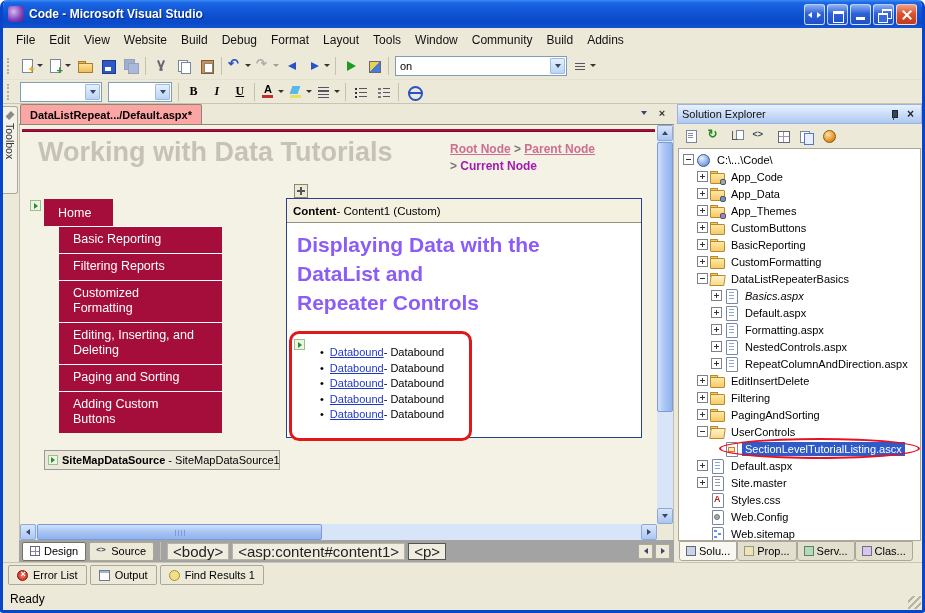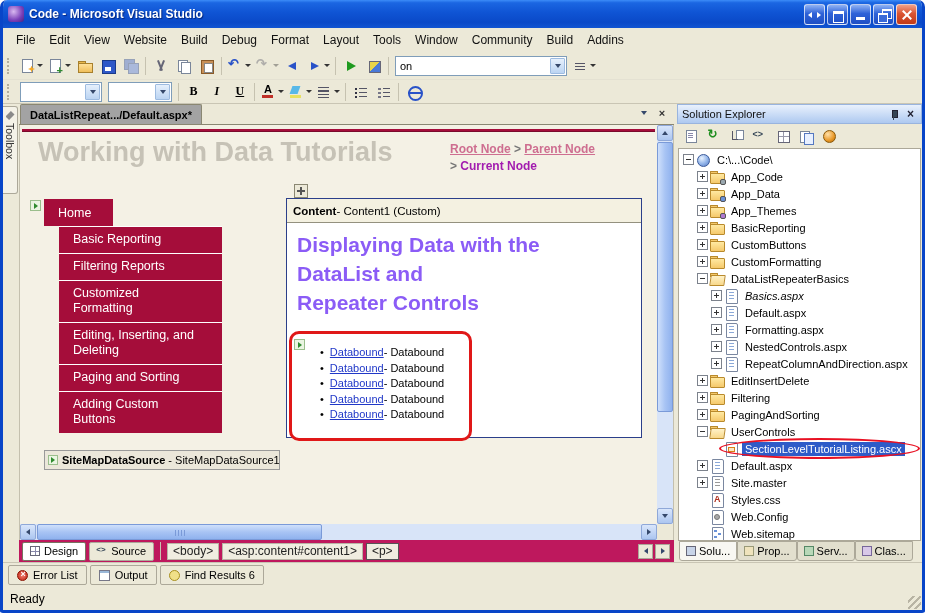--- a/index.html
+++ b/index.html
@@ -87,21 +87,21 @@
 .ig-aspnet-configuration::after{content:"";position:absolute;left:2px;top:2px;width:11px;height:11px;border-radius:50%;background:radial-gradient(circle at 35% 30%,#FFE0A8,#E89828 60%,#B06808);border:1px solid #8A5808}
 
 .main{position:relative;height:458px;display:flex;background:#ECE9D8}
 .toolbox-strip{width:16px;position:relative;flex:none}
 .toolbox-tab{position:absolute;left:0;top:2px;width:15px;height:88px;background:#F4F2E8;border:1px solid #ACA899;border-left:none;border-radius:0 3px 3px 0;display:flex;flex-direction:column;align-items:center;padding-top:4px;gap:3px}
 .tbx-icon{width:9px;height:9px;background:#8A8A8A;clip-path:polygon(0 60%,60% 0,100% 40%,40% 100%);flex:none}
 .tbx-label{writing-mode:vertical-rl;font-size:10.5px;color:#333}
 
 .doc{width:655px;display:flex;flex-direction:column;flex:none}
 .doc-tabs{height:21px;display:flex;align-items:flex-end;background:#ECE9D8;border-bottom:1px solid #8A8772;padding-left:1px}
-.doc-tab{height:20px;padding:0 9px;display:flex;align-items:center;font-size:11px;font-weight:bold;background:#a3a3a3;border:1px solid #8A8772;border-bottom:none;border-radius:2px 2px 0 0;white-space:nowrap}
+.doc-tab{height:20px;padding:0 9px;display:flex;align-items:center;font-size:11px;font-weight:bold;background:#fca5a5;border:1px solid #8A8772;border-bottom:none;border-radius:2px 2px 0 0;white-space:nowrap}
 .doc-tab-btns{margin-left:auto;display:flex;gap:4px;padding:0 5px 4px 0;align-items:center}
 .dtb{width:14px;height:14px;display:flex;align-items:center;justify-content:center;color:#333;font-size:11px;font-weight:bold}
 .designer{flex:1;position:relative;background:#F4F1E5;border-left:1px solid #C4C0AE;border-right:1px solid #C4C0AE;overflow:hidden}
 .page-rule{position:absolute;left:2px;right:18px;top:4px;height:3px;background:#A50D3A;border-bottom:1px solid #7A0A2C}
 .page-heading{position:absolute;left:18px;top:12px;font-size:27px;font-weight:bold;color:#C6C2B6;white-space:nowrap}
 .breadcrumb{position:absolute;left:430px;top:16px;width:212px;font-size:12px;line-height:17px}
 .bc-link{color:#CE6E90;font-weight:bold;text-decoration:underline}
 .bc-sep{color:#777;font-weight:bold}
 .bc-current{color:#a21caf;font-weight:bold}
 .smart-arrow{position:absolute;width:11px;height:11px;background:#EAF5E2;border:1px solid #9ABE8C;display:flex;align-items:center;justify-content:center;z-index:6}
@@ -125,27 +125,27 @@
 .smds .sa::after{content:"";border-left:4px solid #2E8B2E;border-top:3px solid transparent;border-bottom:3px solid transparent}
 
 .hscroll{position:absolute;left:0;right:16px;bottom:0;height:16px;background:#D8E4F8}
 .vscroll{position:absolute;right:0;top:0;bottom:16px;width:16px;background:#D8E4F8}
 .sb-btn{position:absolute;width:16px;height:16px;background:linear-gradient(180deg,#D9E6FB,#ACC6F0);border:1px solid #8FA8D8;border-radius:2px;display:flex;align-items:center;justify-content:center}
 .hthumb{position:absolute;left:17px;top:0;width:285px;height:16px;background:linear-gradient(180deg,#CFE0FB,#A8C4F4 50%,#90B2EE);border:1px solid #7A9AD8;border-radius:2px}
 .hthumb::after{content:"";position:absolute;left:50%;margin-left:-5px;top:5px;width:10px;height:6px;background:repeating-linear-gradient(90deg,#7A9AD8 0 1px,transparent 1px 3px)}
 .vthumb{position:absolute;top:17px;left:0;width:16px;height:270px;background:linear-gradient(90deg,#CFE0FB,#A8C4F4 50%,#90B2EE);border:1px solid #7A9AD8;border-radius:2px}
 .sb-corner{position:absolute;right:0;bottom:0;width:16px;height:16px;background:#ECE9D8}
 
-.designbar{height:22px;background:#be185d;display:flex;align-items:center;padding-left:3px;gap:3px}
+.designbar{height:22px;background:#a3a3a3;display:flex;align-items:center;padding-left:3px;gap:3px}
 .db-tab{height:19px;padding:0 7px;display:flex;align-items:center;gap:4px;font-size:11px;border:1px solid #ACA899;background:#ECE9D8;border-radius:2px;white-space:nowrap}
 .db-tab.active{background:#fff;border-color:#767360}
 .ico{width:10px;height:10px;flex:none;position:relative}
 .ico.design{border:1px solid #667;background:linear-gradient(90deg,transparent 0 4px,#88A 4px 5px,transparent 5px),linear-gradient(180deg,transparent 0 4px,#88A 4px 5px,transparent 5px),#fff}
 .ico.source::after{content:"<>";position:absolute;left:-1px;top:-1px;font-size:8px;font-weight:bold;color:#345}
-.tagbtn{height:17px;padding:0 5px;font-size:12px;display:flex;align-items:center;border:1px solid #B8B5A5;background:#F0EDE0;color:#222;white-space:nowrap}
+.tagbtn{height:17px;padding:0 5px;font-size:15px;display:flex;align-items:center;border:1px solid #B8B5A5;background:#F0EDE0;color:#222;white-space:nowrap}
 .tagbtn.current{border-color:#555}
 .db-nav{margin-left:auto;display:flex;gap:2px;margin-right:4px}
 .db-navbtn{width:15px;height:15px;border:1px solid #ACA899;background:#ECE9D8;display:flex;align-items:center;justify-content:center}
 
 .splitter{width:3px;background:#ECE9D8;flex:none}
 .se{width:245px;display:flex;flex-direction:column;background:#ECE9D8;flex:none}
 .se-title{height:20px;background:linear-gradient(180deg,#E9F1FD,#AEC9F0);border:1px solid #99B4DE;display:flex;align-items:center;padding:0 4px;font-size:11px;color:#111;gap:4px}
 .se-title .t{flex:1;white-space:nowrap}
 .se-pin{width:13px;height:13px;position:relative}
 .se-pin::before{content:"";position:absolute;left:5px;top:2px;width:4px;height:6px;background:#345;border:1px solid #223}
@@ -530,26 +530,26 @@
           <div class="trow" style="padding-left: 18px;">
             <span class="exp plus"></span>
             <span class="ti ti-folder">
               <span class="bdg bdg-theme"></span>
             </span>
             <span class="tlabel">App_Themes</span>
           </div>
           <div class="trow" style="padding-left: 18px;">
             <span class="exp plus"></span>
             <span class="ti ti-folder"></span>
+            <span class="tlabel">CustomButtons</span>
+          </div>
+          <div class="trow" style="padding-left: 18px;">
+            <span class="exp plus"></span>
+            <span class="ti ti-folder"></span>
             <span class="tlabel">BasicReporting</span>
-          </div>
-          <div class="trow" style="padding-left: 18px;">
-            <span class="exp plus"></span>
-            <span class="ti ti-folder"></span>
-            <span class="tlabel">CustomButtons</span>
           </div>
           <div class="trow" style="padding-left: 18px;">
             <span class="exp plus"></span>
             <span class="ti ti-folder"></span>
             <span class="tlabel">CustomFormatting</span>
           </div>
           <div class="trow" style="padding-left: 18px;">
             <span class="exp"></span>
             <span class="ti ti-folder ti-open"></span>
             <span class="tlabel">DataListRepeaterBasics</span>
@@ -678,20 +678,20 @@
       <div class="eb-item">
         <span class="eico eico-error-list"></span>
         <span>Error List</span>
       </div>
       <div class="eb-item">
         <span class="eico eico-output"></span>
         <span>Output</span>
       </div>
       <div class="eb-item">
         <span class="eico eico-find-results"></span>
-        <span>Find Results 6</span>
+        <span>Find Results 1</span>
       </div>
     </div>
   <div class="statusbar">
     <span>Ready</span>
     <div class="grip"></div>
   </div>
 </div>
 
 </body></html>

